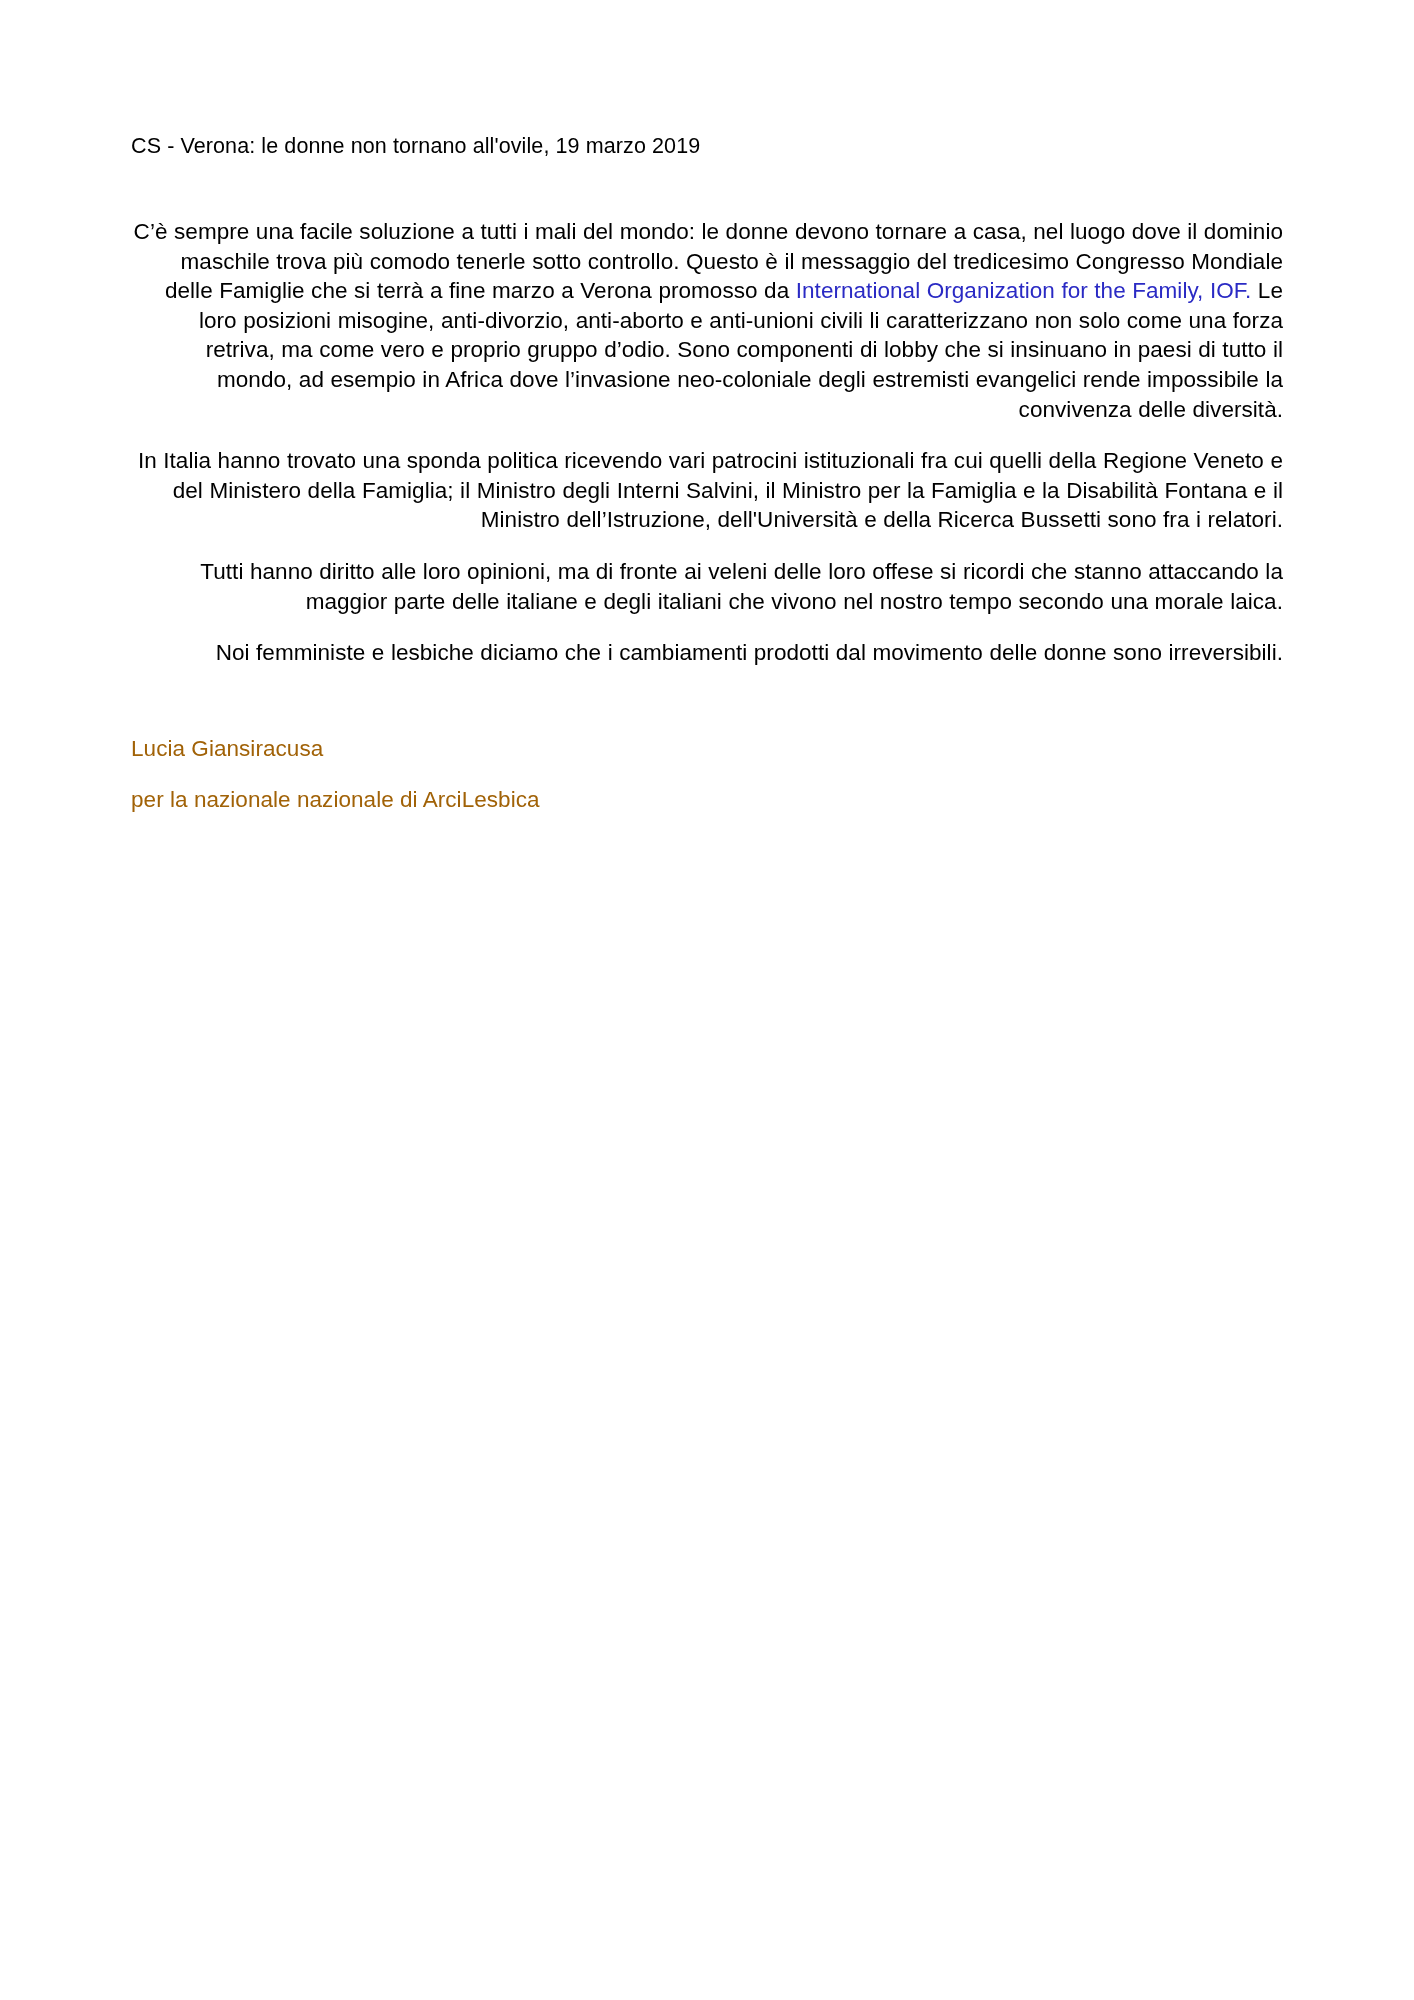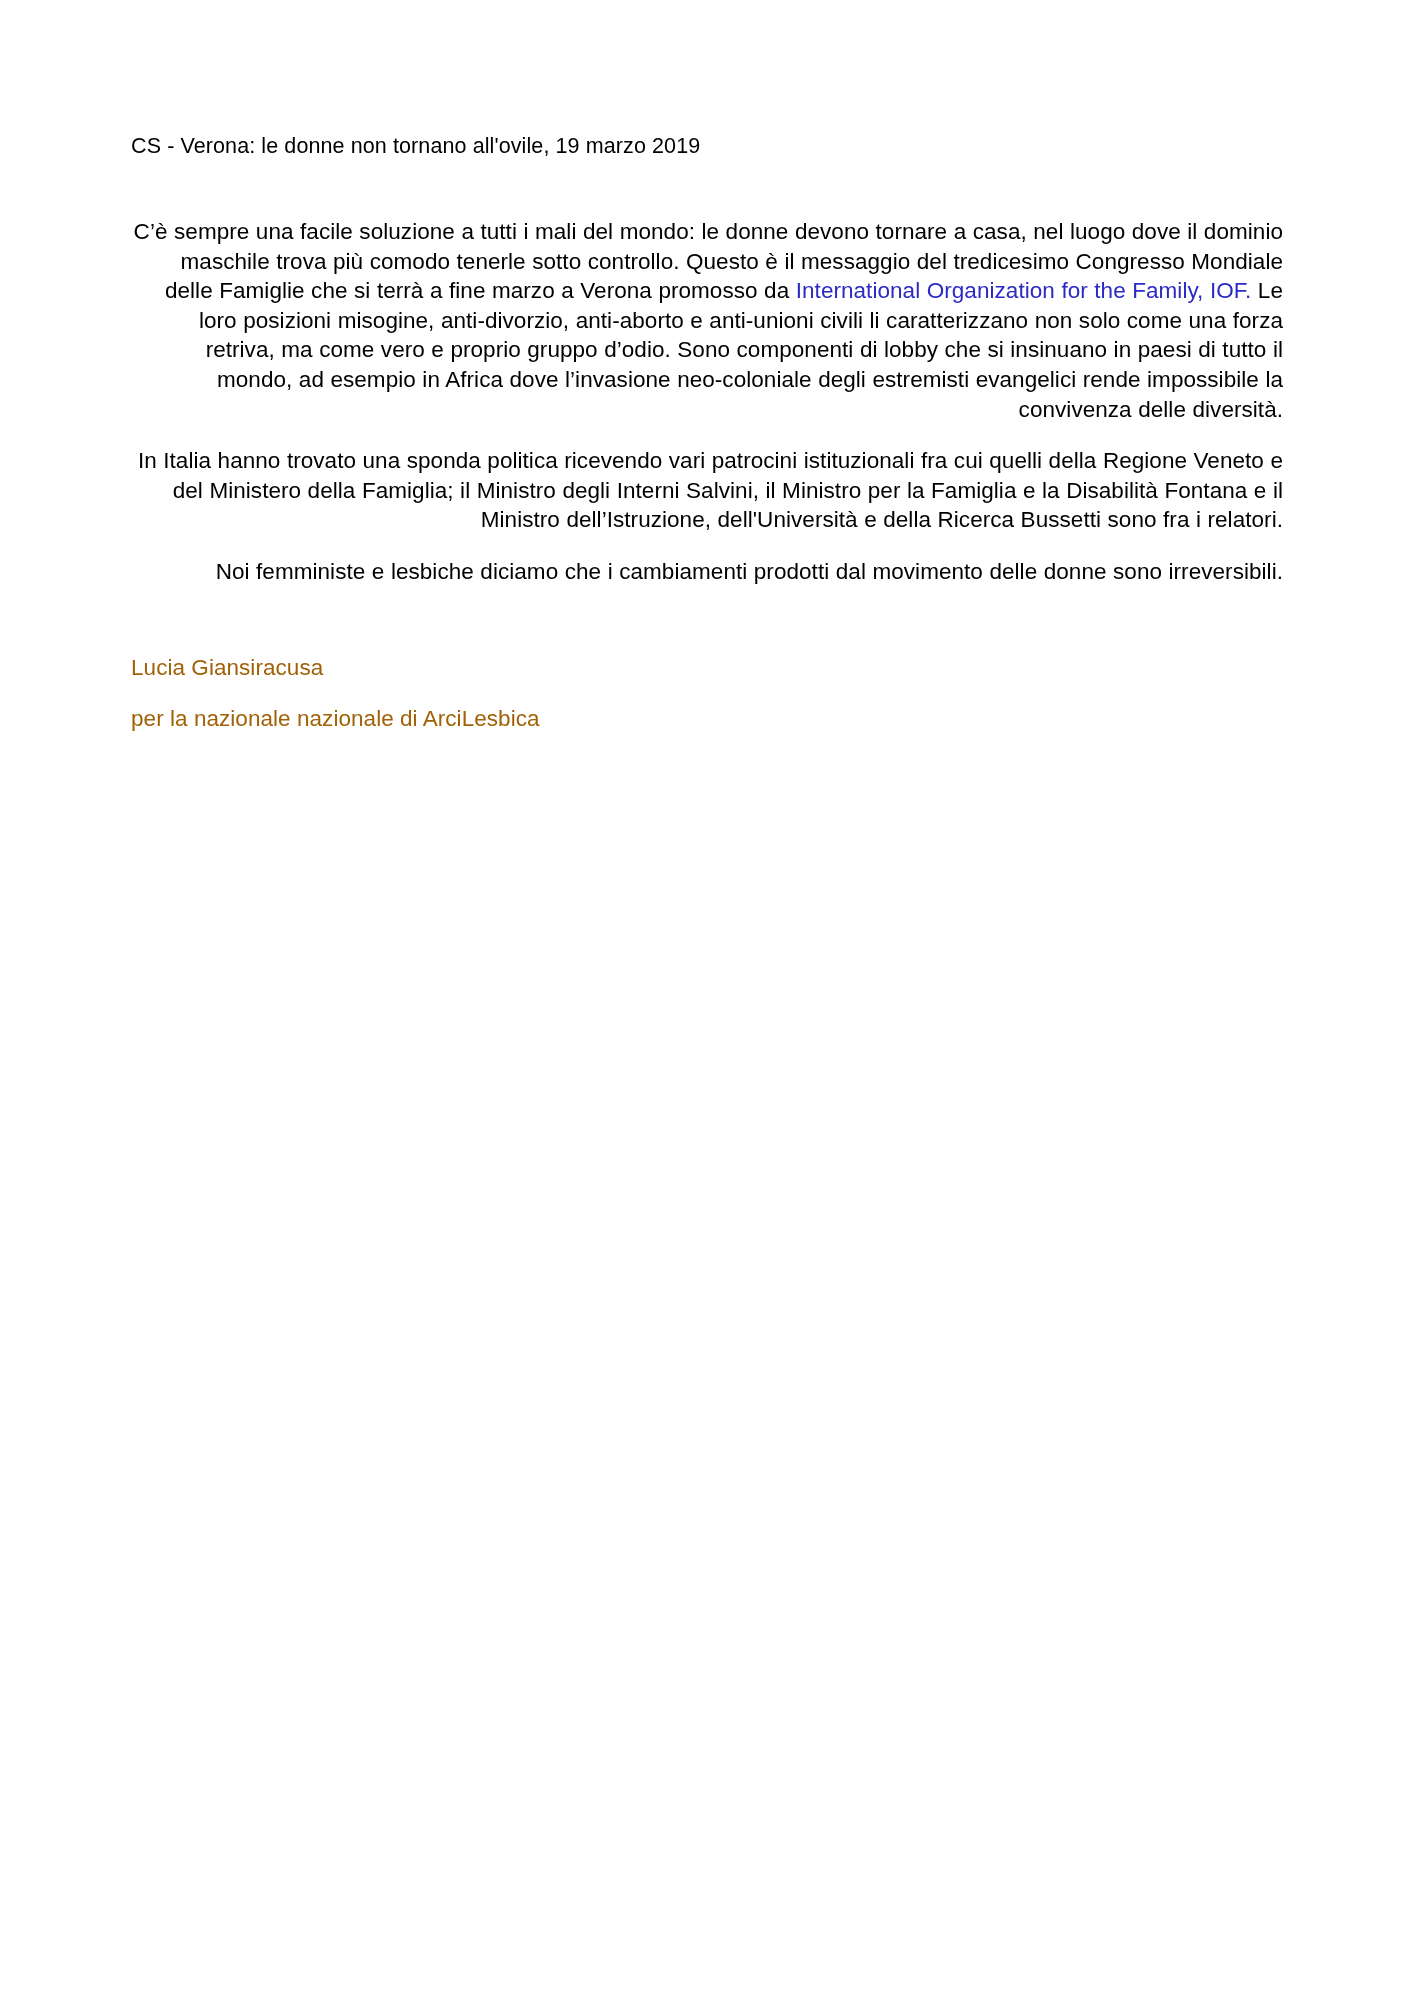--- a/index.html
+++ b/index.html
@@ -69,20 +69,21 @@
   <div class="content">
 
     <div class="doc-title">CS - Verona: le donne non tornano all'ovile, 19 marzo 2019</div>
 
     <div class="spacer-after-title"></div>
 
     <p class="para"><span>C’è sempre una facile soluzione a tutti i mali del mondo: le donne devono tornare a casa, nel luogo dove il dominio maschile trova più comodo tenerle sotto controllo. Questo è il messaggio del tredicesimo Congresso Mondiale delle Famiglie che si terrà a fine marzo a Verona promosso da </span><a class="link-blue" href="#">International Organization for the Family, IOF.</a><span> Le loro posizioni misogine, anti-divorzio, anti-aborto e anti-unioni civili li caratterizzano non solo come una forza retriva, ma come vero e proprio gruppo d’odio.  Sono componenti di lobby che si insinuano in paesi di tutto il mondo, ad esempio in Africa dove l’invasione neo-coloniale degli estremisti evangelici rende impossibile la convivenza delle diversità.</span></p>
 
     <p class="para">In Italia hanno trovato una sponda politica ricevendo vari patrocini istituzionali fra cui quelli della Regione Veneto e del Ministero della Famiglia; il Ministro degli Interni Salvini, il Ministro per la Famiglia e la Disabilità Fontana e il Ministro dell’Istruzione, dell'Università e della Ricerca Bussetti sono fra i relatori.</p>
 
+    <p class="para">Tutti hanno diritto alle loro opinioni, ma di fronte ai veleni delle loro offese si ricordi che stanno attaccando la maggior parte delle italiane e degli italiani che vivono nel nostro tempo secondo una morale laica.</p>
 
     <p class="para">Noi femministe e lesbiche diciamo che i cambiamenti prodotti dal movimento delle donne sono irreversibili.</p>
 
     <div class="sign-block">
       <div class="sign-line">Lucia Giansiracusa</div>
       <div class="sign-line">per la nazionale nazionale di ArciLesbica</div>
     </div>
 
   </div>
 </div>

